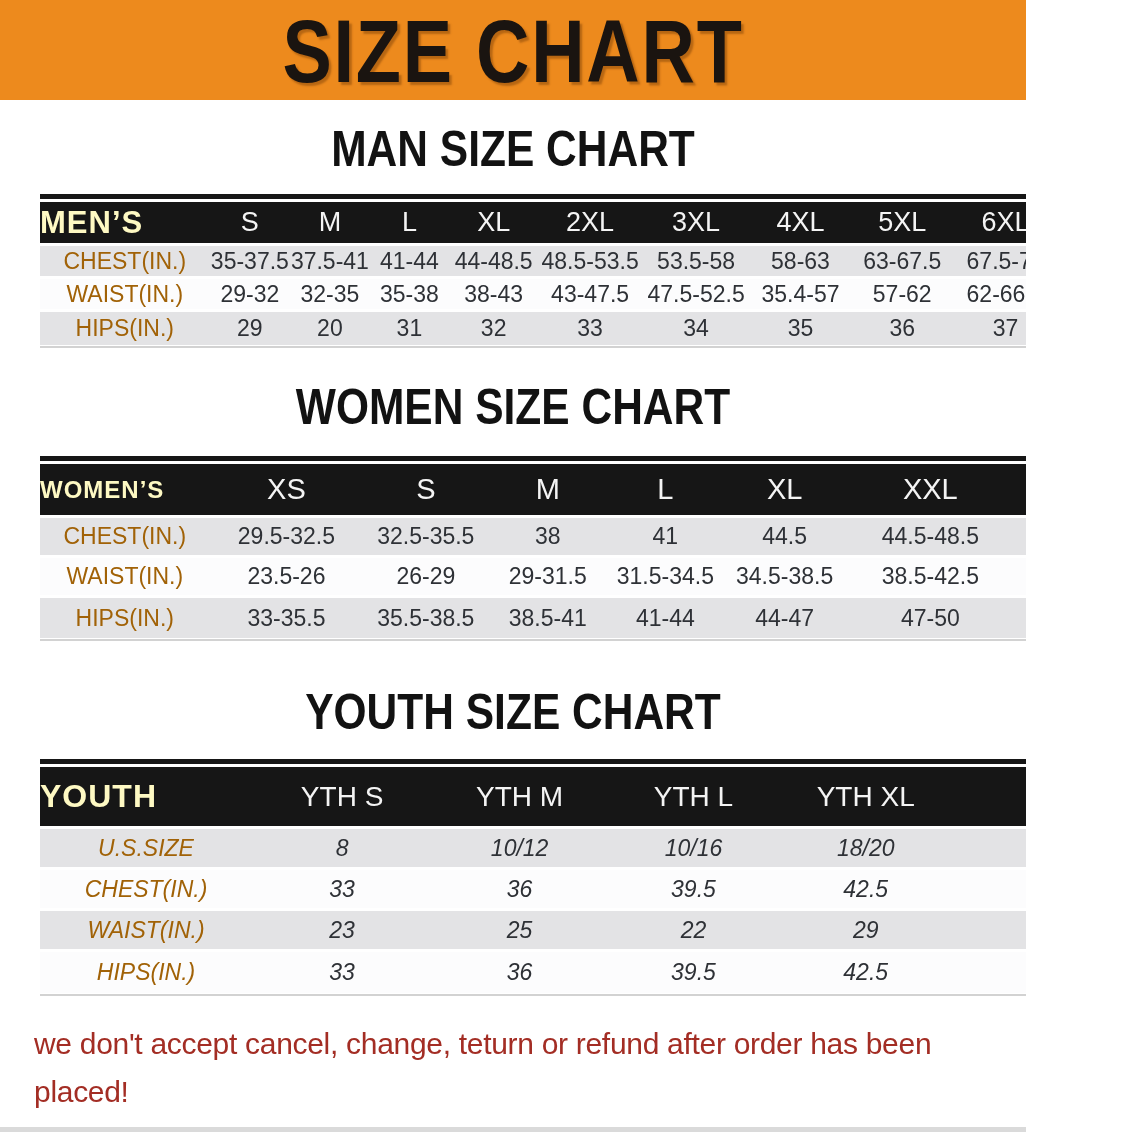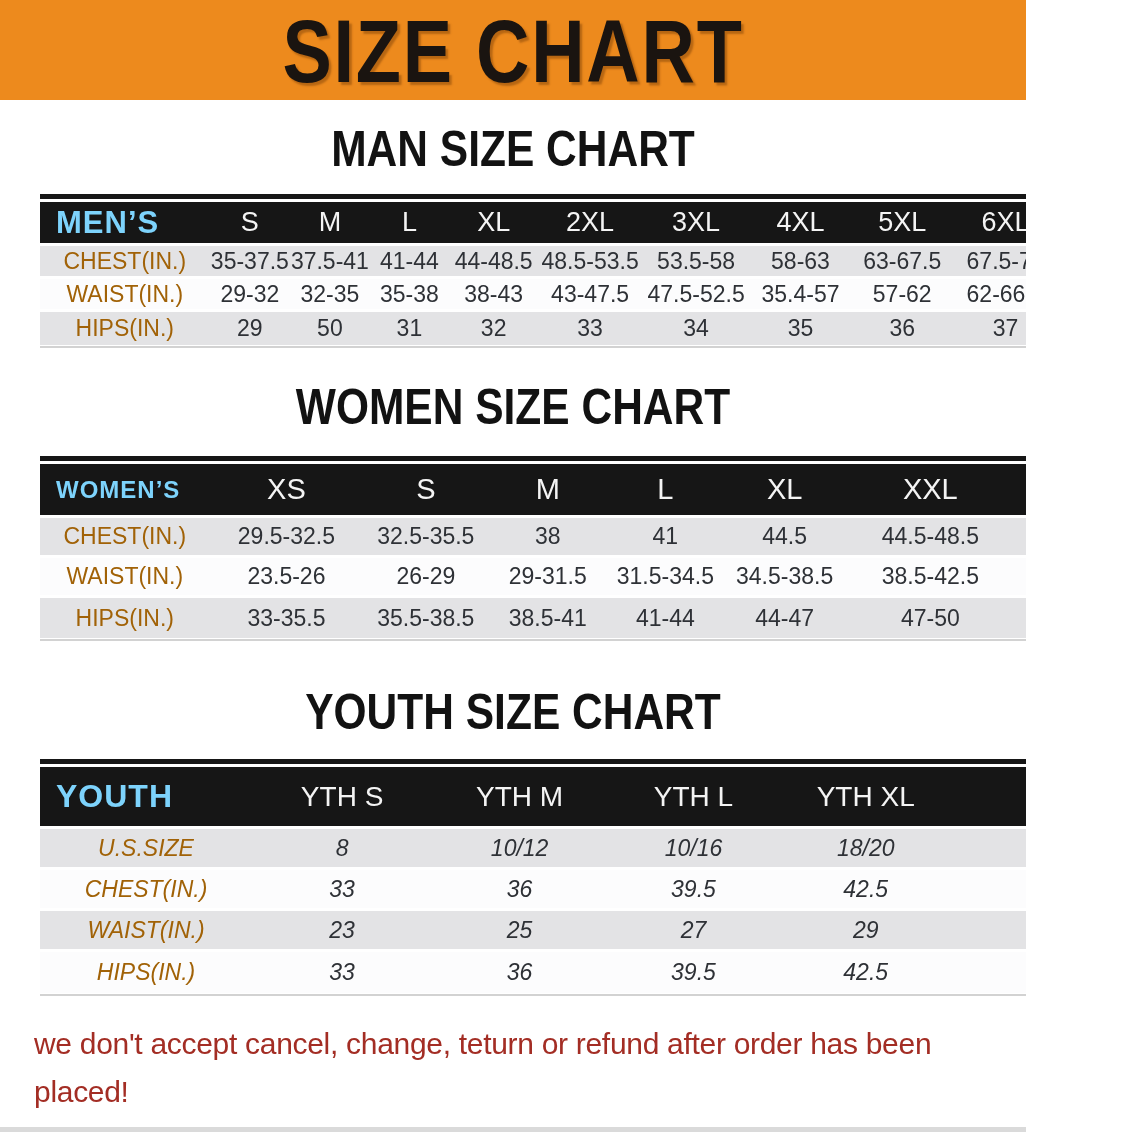--- a/index.html
+++ b/index.html
@@ -41,22 +41,22 @@
   .top-rule    { height:5px; background:var(--header-bar,#161616); margin-bottom:3px; }
   .bottom-rule { height:2px; background:#d2d2d2; margin-top:1px; }
 
   table.size-table { width:100%; border-collapse:separate; border-spacing:0; table-layout:fixed; }
   .size-table thead th {
     background:var(--header-bar,#161616); color:#f4f4f4;
     font-size:27px; font-weight:400; text-align:center;
     border-bottom:3px solid #ffffff;
   }
   .size-table thead th.corner {
-    text-align:left; padding-left:16px; font-weight:bold;
-    font-size:31px; letter-spacing:1px; color:#7dd3fc;
+    text-align:left; font-weight:bold;
+    font-size:31px; letter-spacing:1px; color:#fef9c3;
   }
   .men   thead th { height:44px; }
   .women thead th { height:54px; font-size:29px; }
   .women thead th.corner { font-size:24px; }
   .youth thead th { height:62px; font-size:28px;margin-left:16px; }
   .youth thead th.corner { font-size:32px; }
 
   .size-table tbody td {
     text-align:center; font-size:23px; color:#2e3136;
     border-bottom:3px solid #ffffff; overflow:hidden; white-space:nowrap;
@@ -141,21 +141,21 @@
           <td>43-47.5</td>
           <td>47.5-52.5</td>
           <td>35.4-57</td>
           <td>57-62</td>
           <td>62-66.5</td>
           <td></td>
         </tr>
         <tr class="gray">
           <td class="rlabel">HIPS(IN.)</td>
           <td>29</td>
-          <td>50</td>
+          <td>20</td>
           <td>31</td>
           <td>32</td>
           <td>33</td>
           <td>34</td>
           <td>35</td>
           <td>36</td>
           <td>37</td>
           <td></td>
         </tr>
       </tbody>
@@ -261,21 +261,21 @@
           <td>33</td>
           <td>36</td>
           <td>39.5</td>
           <td>42.5</td>
           <td></td>
         </tr>
         <tr class="gray">
           <td class="rlabel">WAIST(IN.)</td>
           <td>23</td>
           <td>25</td>
-          <td>27</td>
+          <td>22</td>
           <td>29</td>
           <td></td>
         </tr>
         <tr class="white">
           <td class="rlabel">HIPS(IN.)</td>
           <td>33</td>
           <td>36</td>
           <td>39.5</td>
           <td>42.5</td>
           <td></td>

